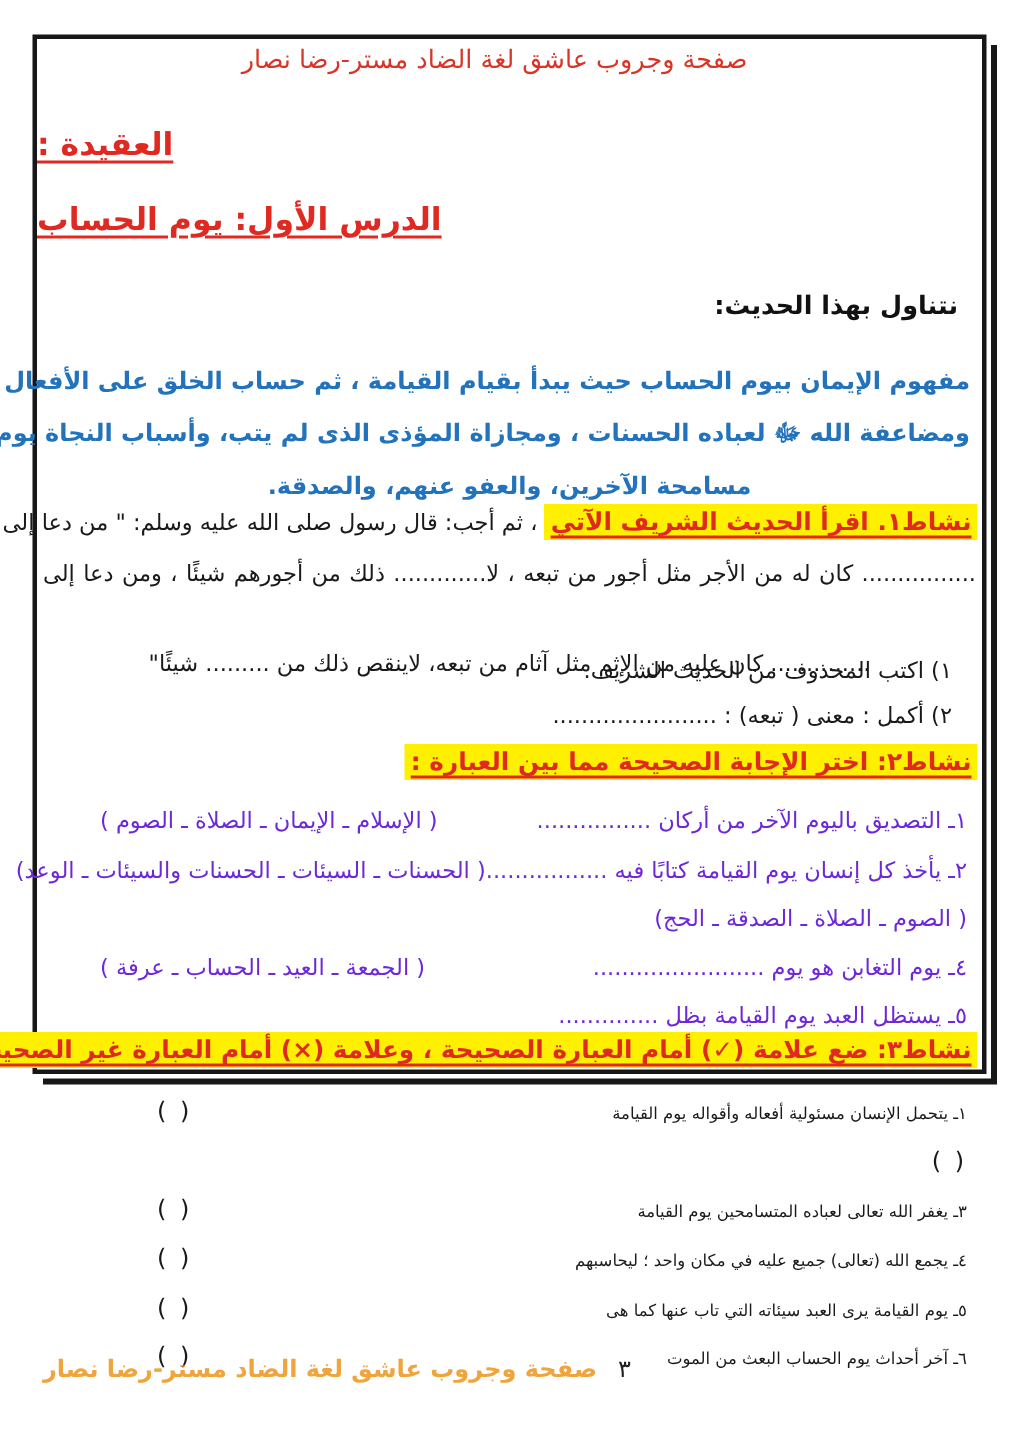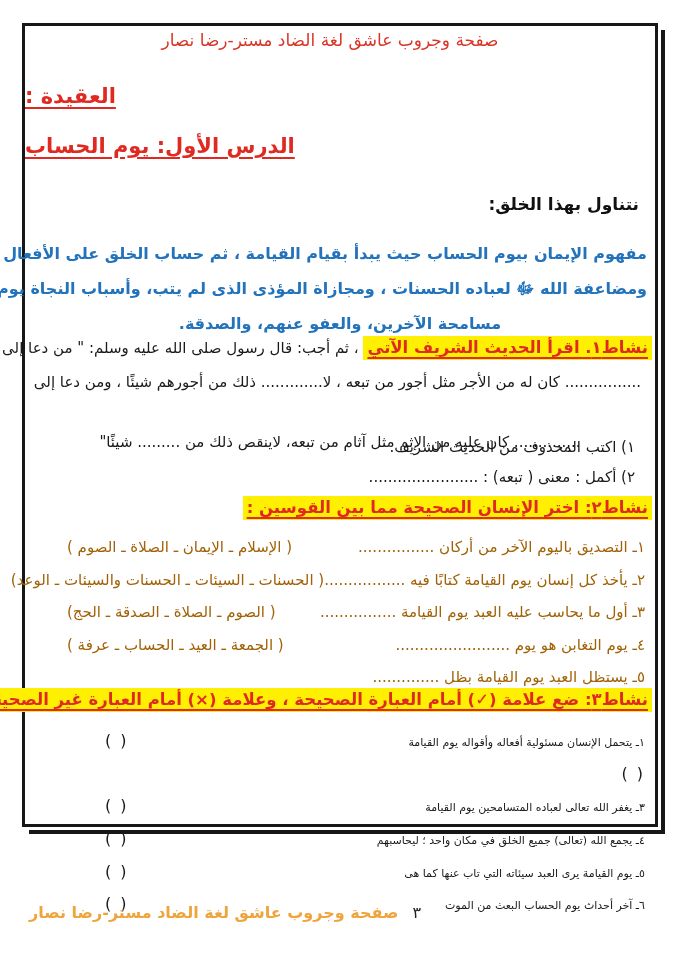--- a/index.html
+++ b/index.html
@@ -7,21 +7,21 @@
   body {
     width:679px; height:960px;
     position:relative;
     font-family:"DejaVu Sans", sans-serif;
     direction:rtl;
     overflow:hidden;
   }
   .frame {
     position:absolute;
     left:22px; top:23px;
-    width:636px; height:804px;
+    width:636px; height:693px;
     border:3px solid #171717;
     background:#ffffff;
     box-shadow: 3px 3px 0 0 #ffffff, 7px 7px 0 0 #171717;
   }
   .sec { position:absolute; right:0; left:0; white-space:nowrap; }
 
   
   .banner {
     top:4px; right:auto; left:60px; width:490px;
     text-align:center;
@@ -51,30 +51,30 @@
     text-decoration:underline; text-decoration-thickness:1.5px; text-underline-offset:4px;
     padding:2px 4px 3px 4px;
   }
   .h-act1 { top:310px; }
   .h-act2 { top:470px; }
   .h-act3 { top:662px; }
   .h-act1 .rest { color:#1a1a1a; font-size:15px; font-weight:normal; }
 
   
   .hadith { color:#1a1a1a; font-size:15px; }
-  .hl2 { top:347px; padding:0 14px; text-align:justify; text-align-last:justify; }
+  .hl2 { top:347px; padding:0 4px; text-align:justify; text-align-last:justify; }
   .hl3 { top:383px; text-align:center;margin-top:24px; }
   .q-line { color:#1a1a1a; font-size:15px; text-align:right; padding-right:20px; }
   .q1 { top:412px; }
   .q2 { top:442px; }
 
   
   .a2rows { top:505px; padding:0 10px 0 42px; }
   .a2row { display:flex; justify-content:space-between; align-items:baseline; height:32.5px; line-height:32.5px; white-space:nowrap; }
-  .a2row .q, .a2row .opts { color:#a16207; font-size:15px; }
+  .a2row .q, .a2row .opts { color:#6d28d9; font-size:15px; }
 
   
   .a3rows { top:699px; padding:0 10px 0 80px; }
   .a3row { display:flex; justify-content:space-between; align-items:baseline; height:32.7px; line-height:32.7px; white-space:nowrap; }
   .a3row .q { color:#1a1a1a; font-size:11px; }
   .a3row .mark { color:#1a1a1a; font-size:16px; letter-spacing:2px; }
 
   
   .footer { top:877px; right:auto; left:6px; width:390px; text-align:left; font-size:16px; }
   .footer .num { color:#222; margin-left:14px; }
@@ -88,53 +88,52 @@
   <div class="sec banner">صفحة وجروب عاشق لغة الضاد مستر-رضا نصار</div>
 
   <div class="sec doc-title t1">
     <span class="u">العقيدة :</span>
   </div>
 
   <div class="sec doc-title t2">
     <span class="u">الدرس الأول: يوم الحساب</span>
   </div>
 
-  <div class="sec intro-label">نتناول بهذا الخلق:</div>
+  <div class="sec intro-label">نتناول بهذا الحديث:</div>
 
   <div class="sec intro-para">
     <div class="pl pl-just">مفهوم الإيمان بيوم الحساب حيث يبدأ بقيام القيامة ، ثم حساب الخلق على الأفعال والأقوال ،</div>
     <div class="pl pl-just">ومضاعفة الله ﷻ لعباده الحسنات ، ومجازاة المؤذى الذى لم يتب، وأسباب النجاة يوم الحساب من</div>
     <div class="pl pl-center">مسامحة الآخرين، والعفو عنهم، والصدقة.</div>
   </div>
 
   <div class="sec act-header h-act1">
     <span class="hl">نشاط١. اقرأ الحديث الشريف الآتي</span><span class="rest"> ، ثم أجب:  قال رسول صلى الله عليه وسلم: " من دعا إلى</span>
   </div>
 
   <div class="sec hadith hl2">................ كان له من الأجر مثل أجور من تبعه ، لا............. ذلك من أجورهم شيئًا ، ومن دعا إلى</div>
   <div class="sec hadith hl3">.............. كان عليه من الإثم مثل آثام من تبعه، لاينقص ذلك من ......... شيئًا"</div>
 
   <div class="sec q-line q1">١) اكتب المحذوف من الحديث الشريف.</div>
   <div class="sec q-line q2">٢) أكمل : معنى ( تبعه) : .......................</div>
 
   <div class="sec act-header h-act2">
-    <span class="hl">نشاط٢: اختر الإنسان الصحيحة مما بين القوسين :</span>
+    <span class="hl">نشاط٢: اختر الإجابة الصحيحة مما بين العبارة :</span>
   </div>
 
   <div class="sec a2rows">
     <div class="a2row">
       <span class="q">١ـ التصديق باليوم الآخر من أركان ................</span>
       <span class="opts">( الإسلام ـ الإيمان ـ الصلاة ـ الصوم )</span>
     </div>
     <div class="a2row">
       <span class="q">٢ـ يأخذ كل إنسان يوم القيامة كتابًا فيه .................</span>
       <span class="opts">( الحسنات ـ السيئات ـ الحسنات والسيئات ـ الوعد)</span>
     </div>
     <div class="a2row">
-      <span class="q">٣ـ أول ما يحاسب عليه العبد يوم القيامة ................</span>
       <span class="opts">( الصوم ـ الصلاة ـ الصدقة ـ الحج)</span>
     </div>
     <div class="a2row">
       <span class="q">٤ـ يوم التغابن هو يوم ........................</span>
       <span class="opts">( الجمعة ـ العيد ـ الحساب ـ عرفة )</span>
     </div>
     <div class="a2row">
       <span class="q">٥ـ يستظل العبد يوم القيامة بظل ..............</span>
     </div>
   </div>
@@ -149,21 +148,21 @@
       <span class="mark">(      )</span>
     </div>
     <div class="a3row">
       <span class="mark">(      )</span>
     </div>
     <div class="a3row">
       <span class="q">٣ـ يغفر الله تعالى لعباده المتسامحين يوم القيامة</span>
       <span class="mark">(      )</span>
     </div>
     <div class="a3row">
-      <span class="q">٤ـ يجمع الله (تعالى) جميع الخلق في مكان واحد ؛ ليحاسبهم</span>
+      <span class="q">٤ـ يجمع الله (تعالى) جميع عليه في مكان واحد ؛ ليحاسبهم</span>
       <span class="mark">(      )</span>
     </div>
     <div class="a3row">
       <span class="q">٥ـ يوم القيامة يرى العبد سيئاته التي تاب عنها كما هى</span>
       <span class="mark">(      )</span>
     </div>
     <div class="a3row">
       <span class="q">٦ـ آخر أحداث يوم الحساب البعث من الموت</span>
       <span class="mark">(      )</span>
     </div>

